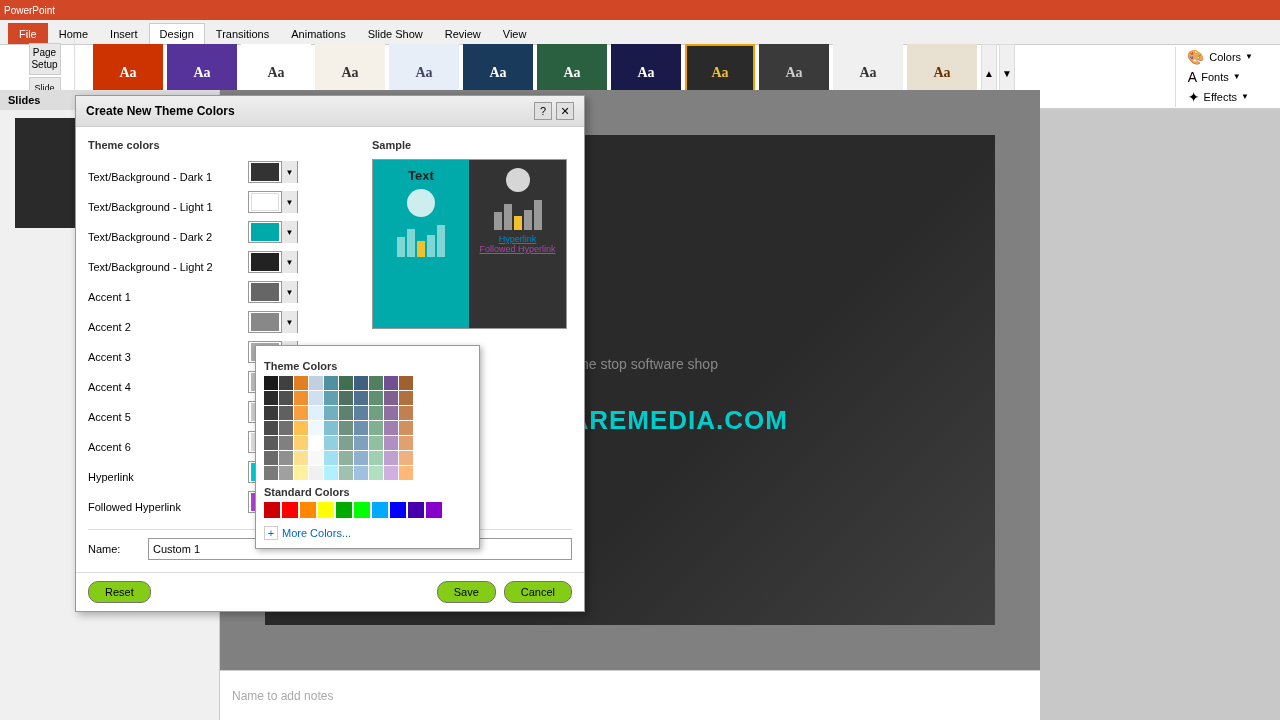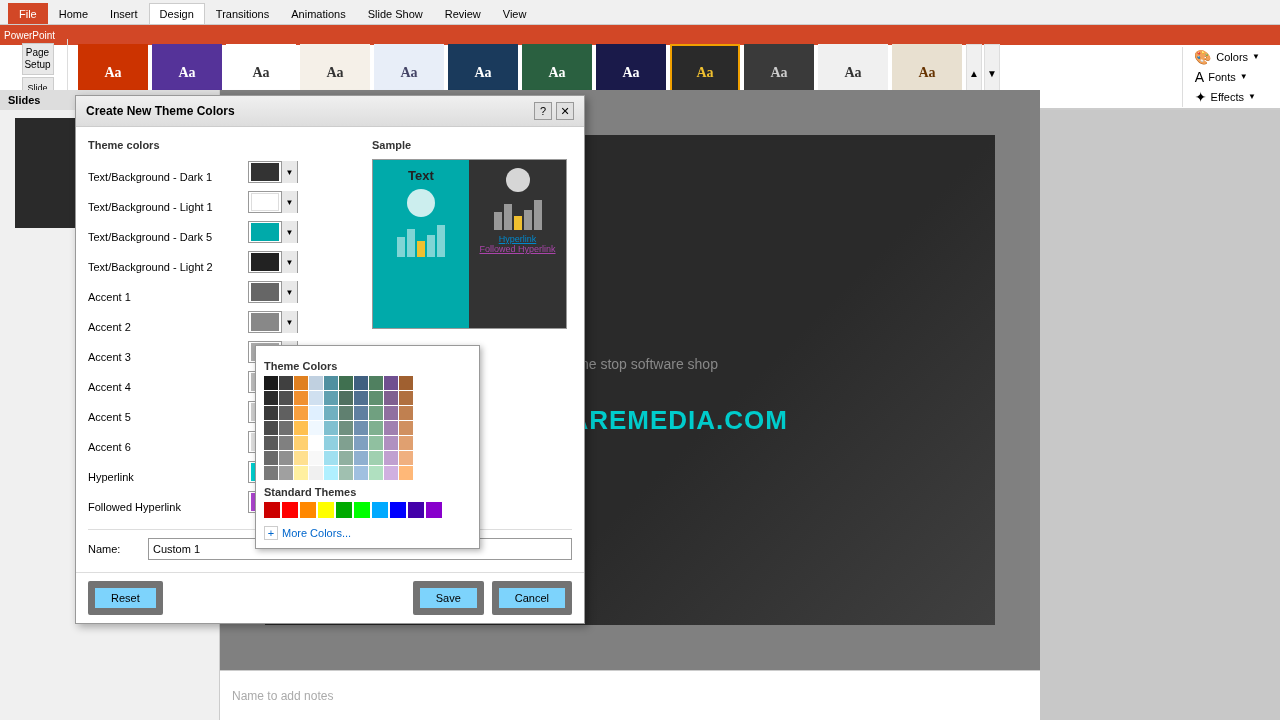--- a/index.html
+++ b/index.html
@@ -4,21 +4,21 @@
   <style>
     * { box-sizing: border-box; margin: 0; padding: 0; }
     body { font-family: 'Segoe UI', Arial, sans-serif; font-size: 12px; background: #c8c8c8; width: 1280px; height: 720px; overflow: hidden; position: relative; }
 
     
     #ribbon { background: #f0f0f0; width: 100%; height: 90px; border-bottom: 1px solid #ccc; position: relative; }
     #ribbon-top { background: #d24726; height: 20px; display: flex; align-items: center; padding: 0 4px; }
     #ribbon-tabs { background: #f0f0f0; height: 25px; display: flex; align-items: flex-end; padding: 0 8px; border-bottom: 1px solid #ccc; }
     .rtab { padding: 4px 10px; font-size: 11px; cursor: pointer; border: 1px solid transparent; border-bottom: none; }
     .rtab.active { background: white; border-color: #ccc; }
-    #ribbon-content { height: 65px; background: white; display: flex; align-items: center; padding: 0 8px; border-bottom: 2px solid #ccc; position: relative; }
+    #ribbon-content { height: 65px; background: white; display: flex; align-items: center; padding: 0 15px; border-bottom: 2px solid #ccc; position: relative; gap: 8px; }
 
     
     #slide-setup { display: flex; flex-direction: column; align-items: center; justify-content: center; padding: 4px 8px; border-right: 1px solid #ddd; min-width: 60px; }
     #slide-setup .icon { width: 32px; height: 32px; background: #e8e8e8; border: 1px solid #ccc; margin-bottom: 2px; display: flex; align-items: center; justify-content: center; }
 
     
     #themes-strip { display: flex; align-items: center; height: 65px; overflow: hidden; flex: 1; }
     .theme-thumb { width: 70px; height: 58px; margin: 0 2px; border: 2px solid transparent; cursor: pointer; display: flex; align-items: center; justify-content: center; font-size: 18px; font-weight: bold; flex-shrink: 0; }
     .theme-thumb.selected { border-color: #f0a000; }
 
@@ -78,47 +78,47 @@
     .more-colors { display: flex; align-items: center; gap: 4px; margin-top: 8px; cursor: pointer; font-size: 11px; color: #0066cc; }
     .more-icon { width: 14px; height: 14px; border: 1px solid #ccc; background: white; display: flex; align-items: center; justify-content: center; }
 
     
     #dialog-main { display: flex; }
     #left-form { flex: 1; }
     .name-row { display: flex; align-items: center; margin-top: 10px; padding-top: 8px; border-top: 1px solid #ddd; }
     .name-label { width: 60px; font-size: 11px; }
     .name-input { flex: 1; border: 1px solid #999; padding: 2px 4px; font-size: 11px; height: 22px; }
     #dialog-footer { display: flex; justify-content: flex-end; gap: 8px; padding: 8px 12px; border-top: 1px solid #ddd; }
-    .footer-btn { padding: 4px 16px; border: 7px solid #737373; background: #7dd3fc; cursor: pointer; font-size: 11px; border-radius: 2px; }
+    .footer-btn { padding: 4px 16px; border: 1px solid #737373; background: #84cc16; cursor: pointer; font-size: 11px; border-radius: 10px; }
     #reset-btn { margin-right: auto; }
 
     
     .scroll-arrow { width: 16px; height: 58px; background: #f0f0f0; border: 1px solid #ddd; display: flex; align-items: center; justify-content: center; cursor: pointer; font-size: 10px; }
   </style>
 </head>
 <body>
 
 <div id="ribbon">
+
+  <div id="ribbon-top">
+    <span style="color:white;font-size:10px;">PowerPoint</span>
+  </div>
 
   <div id="ribbon-tabs">
     <div class="rtab" style="background:#d24726;color:white;border-color:#d24726;">File</div>
     <div class="rtab">Home</div>
     <div class="rtab">Insert</div>
     <div class="rtab active">Design</div>
     <div class="rtab">Transitions</div>
     <div class="rtab">Animations</div>
     <div class="rtab">Slide Show</div>
     <div class="rtab">Review</div>
     <div class="rtab">View</div>
   </div>
 
-  <div id="ribbon-top">
-    <span style="color:white;font-size:10px;">PowerPoint</span>
-  </div>
-
   <div id="ribbon-content">
 
     <div id="slide-setup">
       <div class="icon" style="font-size:10px;text-align:center;line-height:1.2;">Page<br>Setup</div>
       <div class="icon" style="font-size:9px;text-align:center;">Slide<br>Orient.</div>
     </div>
 
     <div style="display:flex;flex-direction:column;align-items:flex-start;padding-left:8px;height:65px;flex:1;overflow:hidden;">
       <div style="display:flex;align-items:center;height:58px;gap:2px;">
         <div id="themes-strip">
@@ -230,21 +230,21 @@
             </div>
           </div>
           <div class="color-row">
             <span class="color-row-label">Text/Background - Light 1</span>
             <div class="color-swatch-btn">
               <div class="color-swatch" style="background:#fff;border:1px solid #ddd;"></div>
               <div class="dropdown-btn">▼</div>
             </div>
           </div>
           <div class="color-row">
-            <span class="color-row-label">Text/Background - Dark 5</span>
+            <span class="color-row-label">Text/Background - Dark 2</span>
             <div class="color-swatch-btn">
               <div class="color-swatch" style="background:#00aaaa;"></div>
               <div class="dropdown-btn">▼</div>
             </div>
           </div>
           <div class="color-row">
             <span class="color-row-label">Text/Background - Light 2</span>
             <div class="color-swatch-btn">
               <div class="color-swatch" style="background:#222;"></div>
               <div class="dropdown-btn">▼</div>
@@ -432,21 +432,21 @@
           <div class="cg-cell" style="background: rgb(255, 240, 160);"></div>
           <div class="cg-cell" style="background: rgb(240, 240, 240);"></div>
           <div class="cg-cell" style="background: rgb(176, 240, 255);"></div>
           <div class="cg-cell" style="background: rgb(160, 192, 176);"></div>
           <div class="cg-cell" style="background: rgb(160, 192, 224);"></div>
           <div class="cg-cell" style="background: rgb(176, 224, 192);"></div>
           <div class="cg-cell" style="background: rgb(208, 176, 224);"></div>
           <div class="cg-cell" style="background: rgb(255, 184, 120);"></div>
         </div>
       </div>
-    <div class="picker-section-label">Standard Themes</div>
+    <div class="picker-section-label">Standard Colors</div>
     <div class="std-colors" id="std-colors-row">
         <div class="sc" style="background: rgb(204, 0, 0);"></div>
         <div class="sc" style="background: rgb(255, 0, 0);"></div>
         <div class="sc" style="background: rgb(255, 136, 0);"></div>
         <div class="sc" style="background: rgb(255, 255, 0);"></div>
         <div class="sc" style="background: rgb(0, 170, 0);"></div>
         <div class="sc" style="background: rgb(0, 255, 0);"></div>
         <div class="sc" style="background: rgb(0, 170, 255);"></div>
         <div class="sc" style="background: rgb(0, 0, 255);"></div>
         <div class="sc" style="background: rgb(68, 0, 170);"></div>

